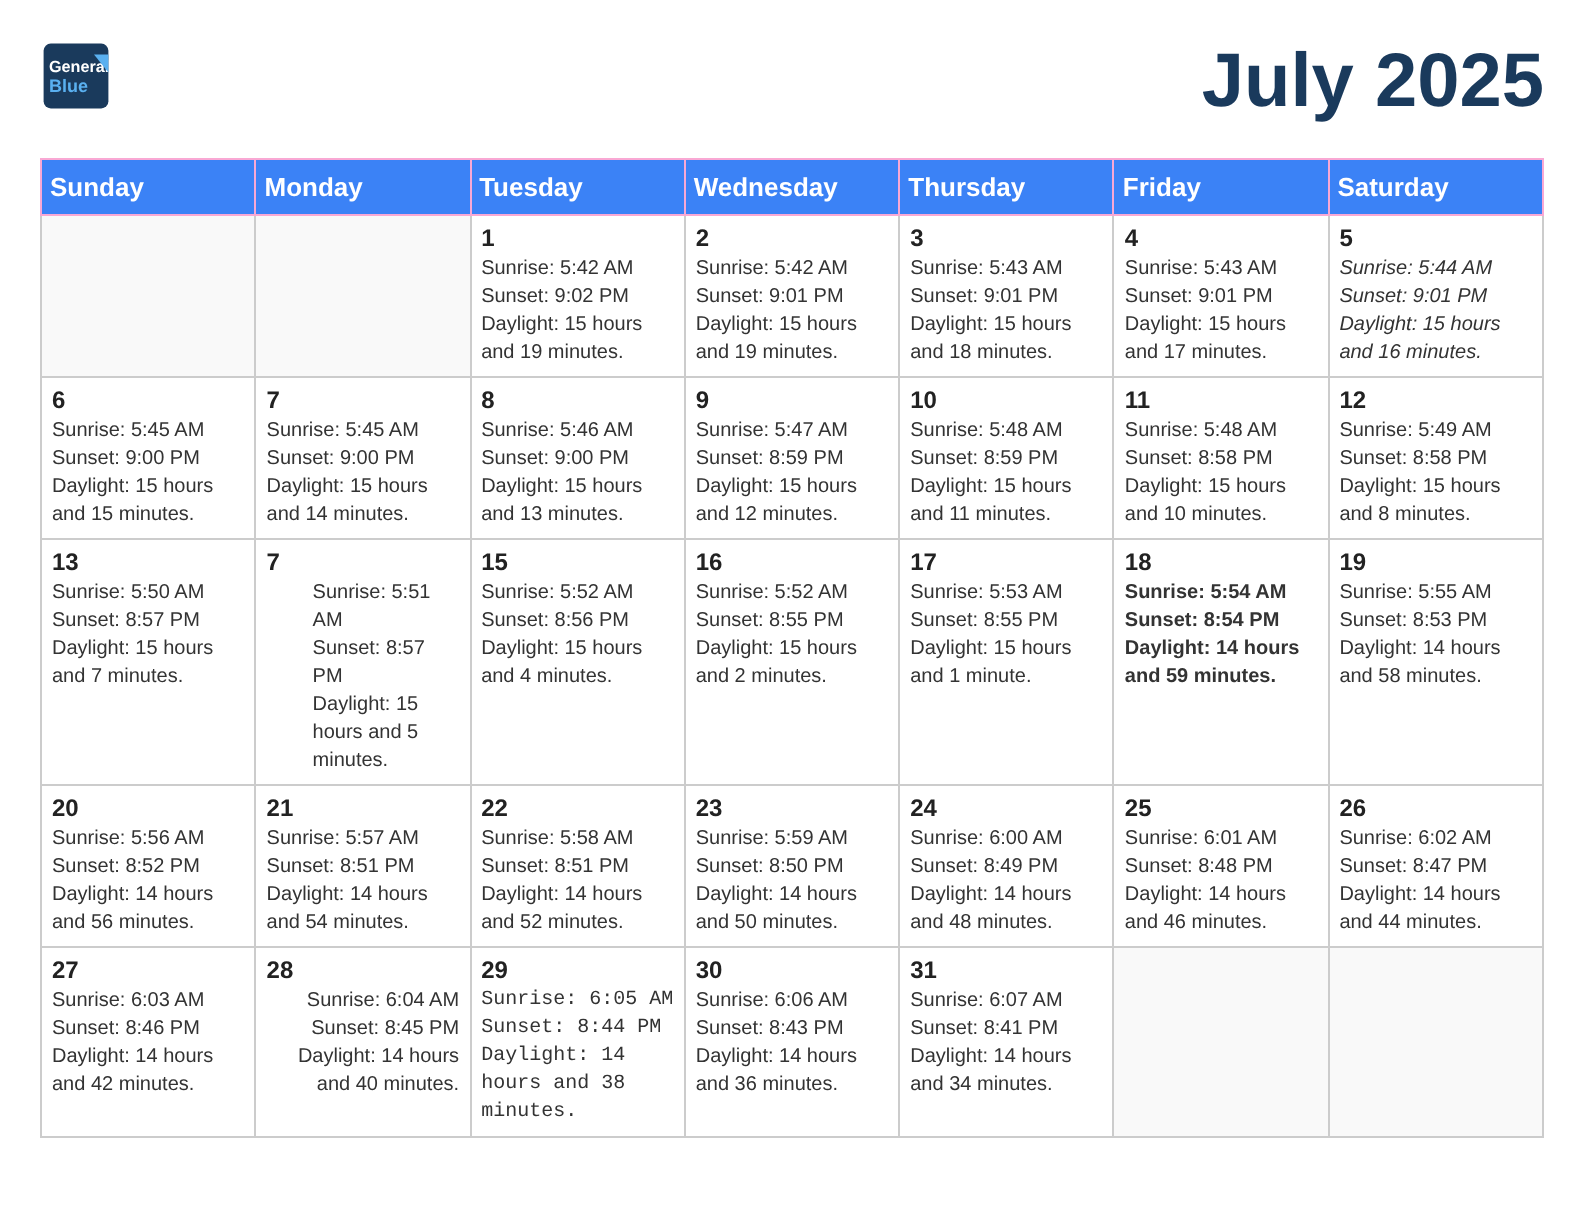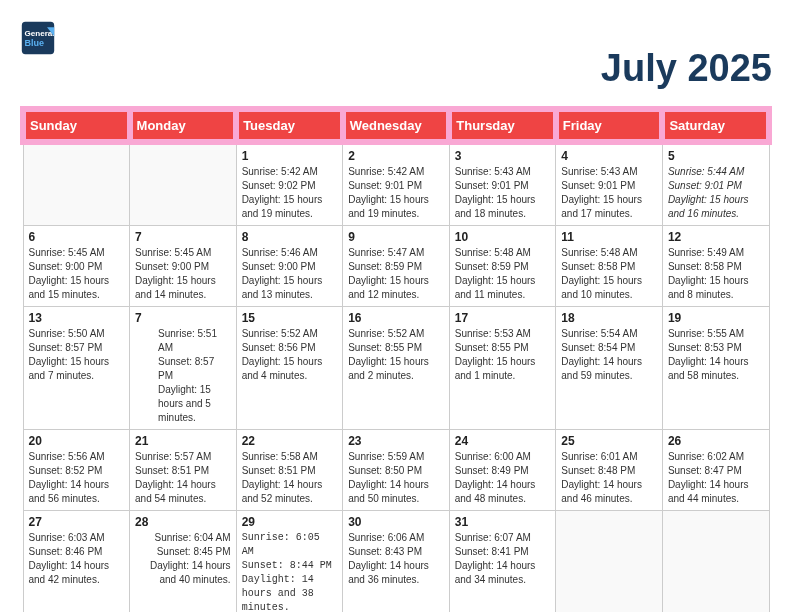--- a/index.html
+++ b/index.html
@@ -25,39 +25,38 @@
       width: 36px;
       height: 36px;
     }
     .title-block {
       text-align: right;
     }
     .month-title {
       font-size: 38px;
       font-weight: bold;
       color: #1a3a5c;
-      margin-top: 27px;
     }
     .location {
       font-size: 14px;
       color: #444;
     }
     .calendar {
       width: 100%;
       border-collapse: collapse;
       font-size: 11px;
     }
     .calendar th {
-      background-color: #ef4444;
+      background-color: #3b82f6;
       color: #fff;
       padding: 6px 4px;
       text-align: left;
       font-size: 13px;
       font-weight: bold;
-      border: 6px solid #f9a8d4;
+      border: 1px solid #f9a8d4;
     }
     .calendar td {
       border: 1px solid #ccc;
       vertical-align: top;
       padding: 4px 5px;
       min-height: 80px;
       height: 80px;
       width: calc(100% / 7);
       background: #fff;
     }
@@ -211,21 +210,21 @@
 Daylight: 15 hours and 2 minutes.</div>
         </td>
         <td>
           <span class="day-num">17</span>
           <div class="day-detail" style="white-space: pre-line;">Sunrise: 5:53 AM
 Sunset: 8:55 PM
 Daylight: 15 hours and 1 minute.</div>
         </td>
         <td>
           <span class="day-num">18</span>
-          <div class="day-detail" style="white-space: pre-line;">Sunrise: 5:54 AM
+          <div class="day-detail" style="white-space: pre-line; font-weight: bold;">Sunrise: 5:54 AM
 Sunset: 8:54 PM
 Daylight: 14 hours and 59 minutes.</div>
         </td>
         <td>
           <span class="day-num">19</span>
           <div class="day-detail" style="white-space: pre-line;">Sunrise: 5:55 AM
 Sunset: 8:53 PM
 Daylight: 14 hours and 58 minutes.</div>
         </td>
       </tr>

